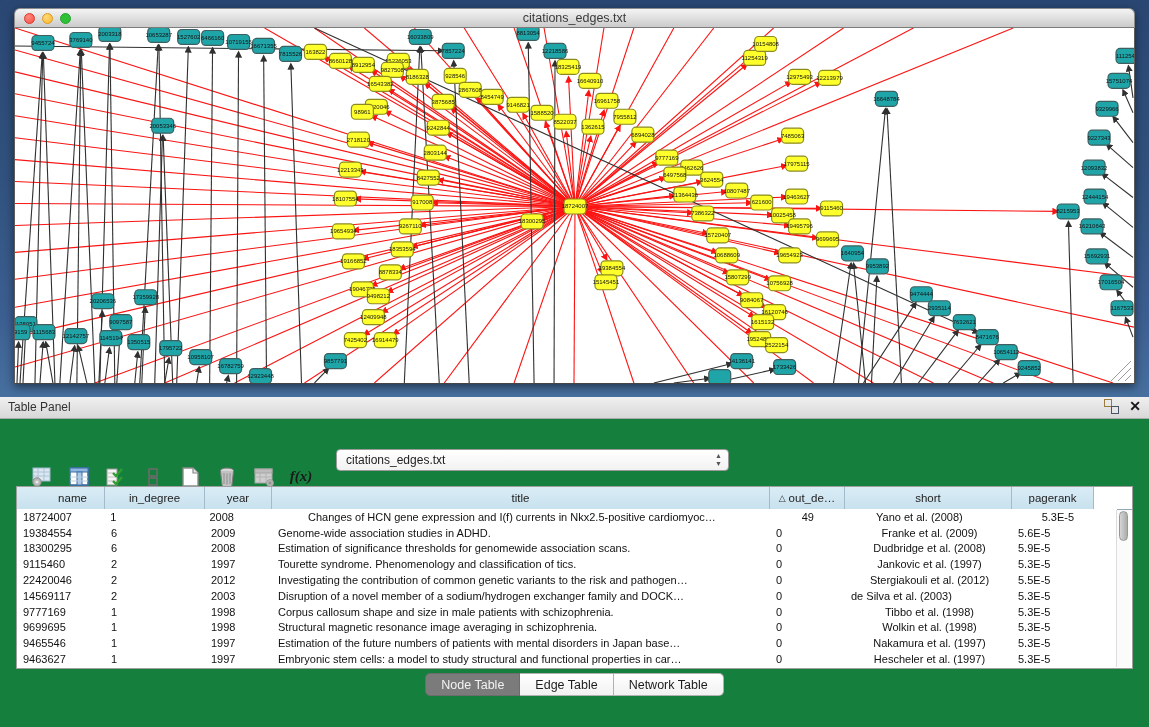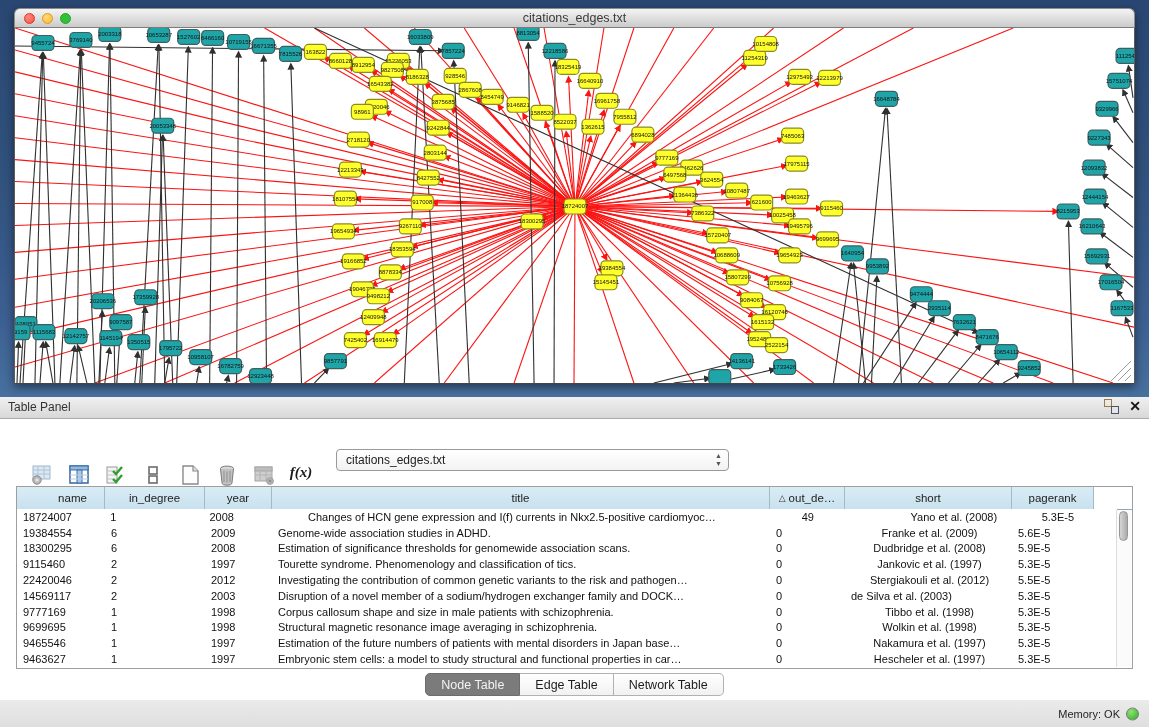--- a/index.html
+++ b/index.html
@@ -17,32 +17,32 @@
   .tl-close{left:9px;background:radial-gradient(circle at 35% 30%,#ff8a80,#f74e43);border:1px solid #d8382e;}
   .tl-min{left:27px;background:radial-gradient(circle at 35% 30%,#ffd87c,#fdb927);border:1px solid #d99b22;}
   .tl-zoom{left:45px;background:radial-gradient(circle at 35% 30%,#8ce97a,#2fc038;);border:1px solid #26a32f;background-color:#2fc038;}
   .title-text{position:absolute;left:0;right:0;top:2px;text-align:center;font-size:12.5px;color:#3a3a3a;}
   .net-canvas{position:absolute;left:0;right:0;top:20px;bottom:0;background:#fff;
               border-left:1px solid #5c5c5c;border-right:1px solid #5c5c5c;border-bottom:1px solid #454545;
               box-sizing:border-box;overflow:hidden;}
   .net-canvas svg{display:block;width:100%;height:100%;}
   .node-label{font-family:"Liberation Sans",sans-serif;font-size:6px;fill:#141414;text-anchor:middle;}
   
-  .table-panel{position:absolute;left:0;top:397px;width:1149px;height:330px;background:#ffffff;}
+  .table-panel{position:absolute;left:0;top:397px;width:1149px;height:330px;background:#15803d;}
   .tp-header{position:absolute;left:0;right:0;top:0;height:22px;
              background:linear-gradient(#f0f0f0,#d8d8d8);border-bottom:1px solid #ababab;box-sizing:border-box;}
   .tp-title{position:absolute;left:8px;top:3px;font-size:12px;color:#333;}
   .tp-actions{position:absolute;right:8px;top:2px;display:flex;gap:10px;align-items:center;}
   .float-ico{position:relative;width:15px;height:15px;}
   .float-ico .sq1{position:absolute;left:0;top:0;width:8px;height:8px;border:1.4px solid #9b7c3e;box-sizing:border-box;}
   .float-ico .sq2{position:absolute;right:0;bottom:0;width:8px;height:8px;border:1.4px solid #4a5668;background:#e6e6e6;box-sizing:border-box;}
   .close-ico{font-size:14px;font-weight:bold;color:#151515;line-height:15px;}
   
   .toolbar{position:absolute;left:30px;top:48px;height:30px;display:flex;align-items:center;gap:13px;}
-  .icon-btn{width:24px;height:26px;display:flex;justify-content:center;
+  .icon-btn{width:24px;height:26px;display:flex;align-items:center;justify-content:center;
             background:transparent;border:none;padding:0;margin-top:33px;}
   .fx{font-family:"Liberation Serif",serif;font-style:italic;font-weight:bold;font-size:15px;color:#1a1a1a;}
   .combo{margin-left:10px;width:393px;height:22px;border:1px solid #9a9a9a;border-radius:4px;
          background:linear-gradient(#ffffff,#f2f2f2);display:flex;align-items:center;position:relative;
          font-size:12px;color:#222;padding-left:9px;box-sizing:border-box;}
   .combo .steppers{position:absolute;right:6px;top:2px;display:flex;flex-direction:column;line-height:8px;
                    font-size:7px;color:#555;}
   
   .table-box{position:absolute;left:16px;top:89px;width:1117px;height:183px;background:#fff;
              border:1px solid #9e9e9e;box-sizing:border-box;overflow:hidden;}
@@ -884,21 +884,21 @@
         </div>
         <div class="h-fill"></div>
       </div>
     <div class="t-body" id="t-body">
         <div class="t-row">
           <div class="t-cell" style="width: 88px; text-align: left;">18724007</div>
           <div class="t-cell" style="width: 100px; text-align: left;">1</div>
           <div class="t-cell" style="width: 67px; text-align: left;">2008</div>
           <div class="t-cell" style="width: 498px; text-align: left; margin-left: 32px;">Changes of HCN gene expression and I(f) currents in Nkx2.5-positive cardiomyoc…</div>
           <div class="t-cell" style="width: 75px; text-align: left;">49</div>
-          <div class="t-cell" style="width: 167px; text-align: center;">Yano et al. (2008)</div>
+          <div class="t-cell" style="width: 167px; text-align: left;">Yano et al. (2008)</div>
           <div class="t-cell" style="width: 82px; text-align: left;">5.3E-5</div>
         </div>
         <div class="t-row">
           <div class="t-cell" style="width: 88px; text-align: left;">19384554</div>
           <div class="t-cell" style="width: 100px; text-align: left;">6</div>
           <div class="t-cell" style="width: 67px; text-align: left;">2009</div>
           <div class="t-cell" style="width: 498px; text-align: left;">Genome-wide association studies in ADHD.</div>
           <div class="t-cell" style="width: 75px; text-align: left;">0</div>
           <div class="t-cell" style="width: 167px; text-align: center;">Franke et al. (2009)</div>
           <div class="t-cell" style="width: 82px; text-align: left;">5.6E-5</div>
@@ -980,19 +980,13 @@
       <div class="vthumb"></div>
     </div>
   </div>
 
   <div class="tab-bar">
     <div class="tab selected">Node Table</div>
     <div class="tab">Edge Table</div>
     <div class="tab">Network Table</div>
   </div>
 
-  <div class="status-bar">
-    <div class="memory">
-      <span class="memory-label">Memory: OK</span>
-      <span class="mem-dot"></span>
-    </div>
-  </div>
 </div>
 
 </body></html>

